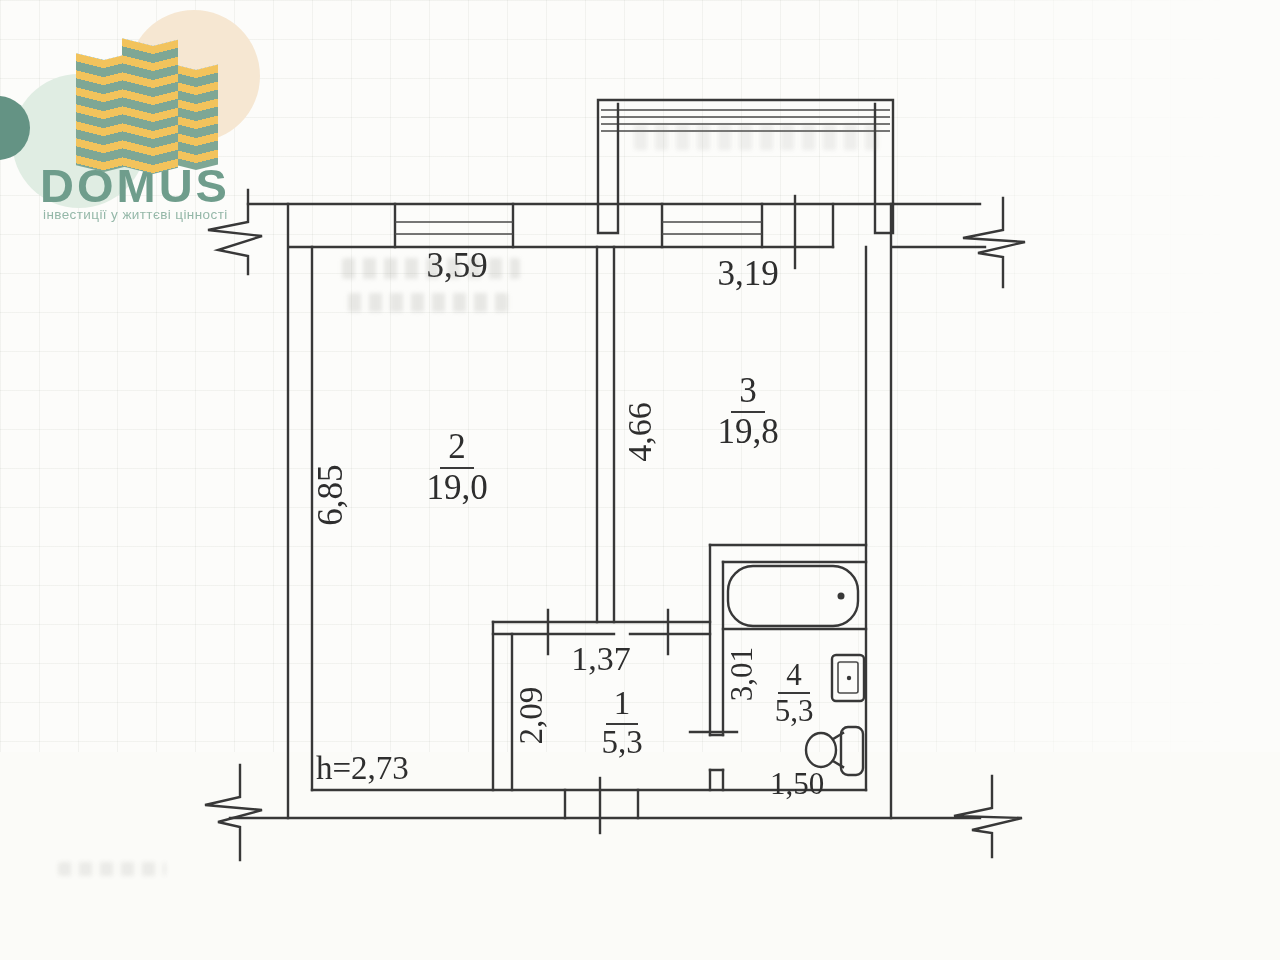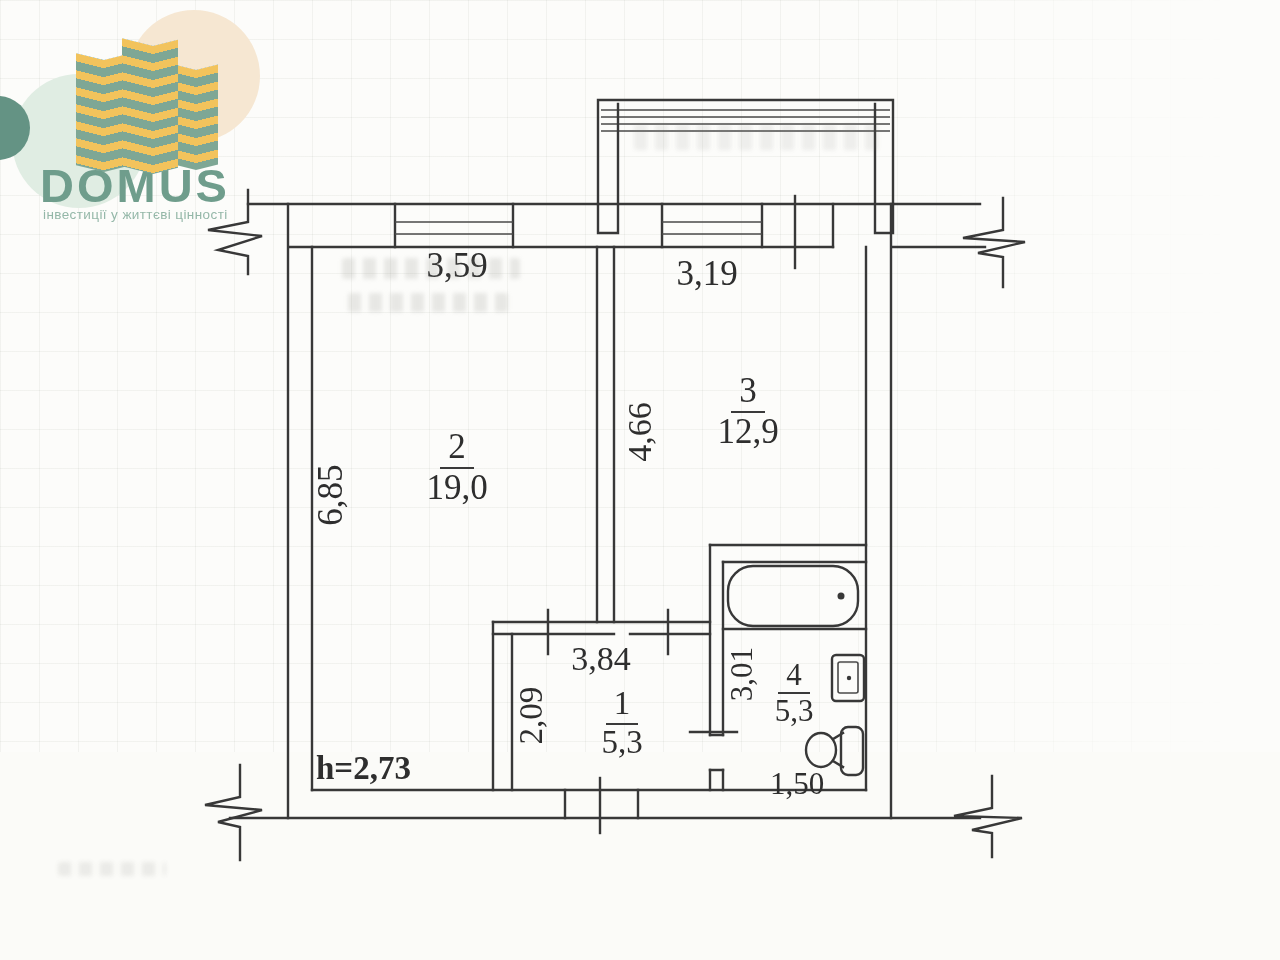--- a/index.html
+++ b/index.html
@@ -164,36 +164,36 @@
       <circle class="filldot" cx="849" cy="678" r="2.2"></circle>
     </g>
     <g>
       <ellipse class="lw" cx="821" cy="750" rx="15" ry="17"></ellipse>
       <rect class="lw" x="841" y="727" width="22" height="48" rx="7"></rect>
       <path class="lw" d="M833,739 L843,733 M833,761 L843,767"></path>
     </g>
   </svg>
 
   <div class="lbl f35 w120" style="left:397px;top:246px;">3,59</div>
-  <div class="lbl f35 w120" style="left:647px;top:254px;">3,19</div>
+  <div class="lbl f35 w120" style="left:688px;top:254px;">3,19</div>
   <div class="lbl f35 w120 rot" style="left:271px;top:475px;">6,85</div>
   <div class="lbl f34 w120 rot" style="left:580px;top:413px;">4,66</div>
-  <div class="lbl f34 w120" style="left:541px;top:640px;">3,84</div>
+  <div class="lbl f34 w120" style="left:541px;top:640px;">1,37</div>
   <div class="lbl f33 w120 rot" style="left:471px;top:697px;">2,09</div>
   <div class="lbl f31 w120 rot" style="left:682px;top:656px;">3,01</div>
   <div class="lbl f31 w120" style="left:737px;top:766px;">1,50</div>
-  <div class="lbl f33" style="left:316px;top:750px;text-align:center;font-weight:bold;">h=2,73</div>
+  <div class="lbl f33" style="left:316px;top:750px;text-align:center;">h=2,73</div>
 
   <div class="frac f35 w120" style="left:397px;top:428px;">
     <span class="num">2</span><br>
     <span>19,0</span>
   </div>
   <div class="frac f35 w120" style="left:688px;top:372px;">
     <span class="num">3</span><br>
-    <span>12,9</span>
+    <span>19,8</span>
   </div>
   <div class="frac f33 w120" style="left:562px;top:686px;">
     <span class="num">1</span><br>
     <span>5,3</span>
   </div>
   <div class="frac f31 w108" style="left:740px;top:658px;">
     <span class="num">4</span><br>
     <span>5,3</span>
   </div>
 

